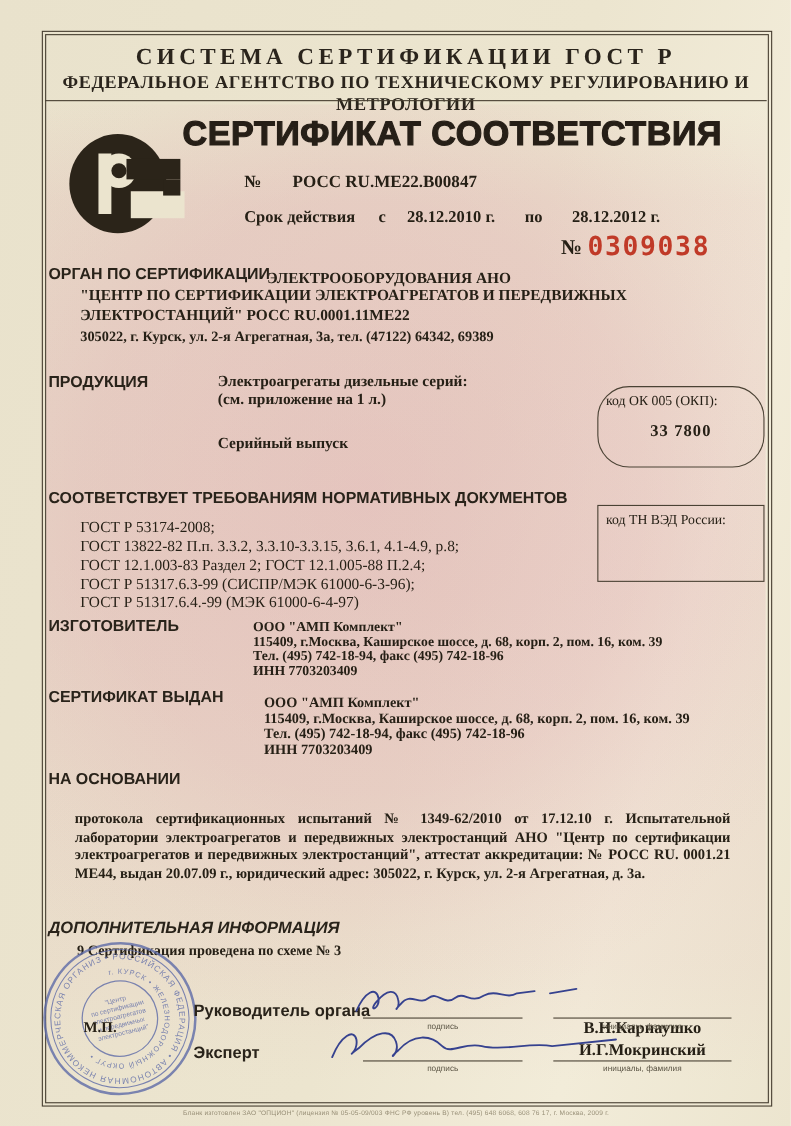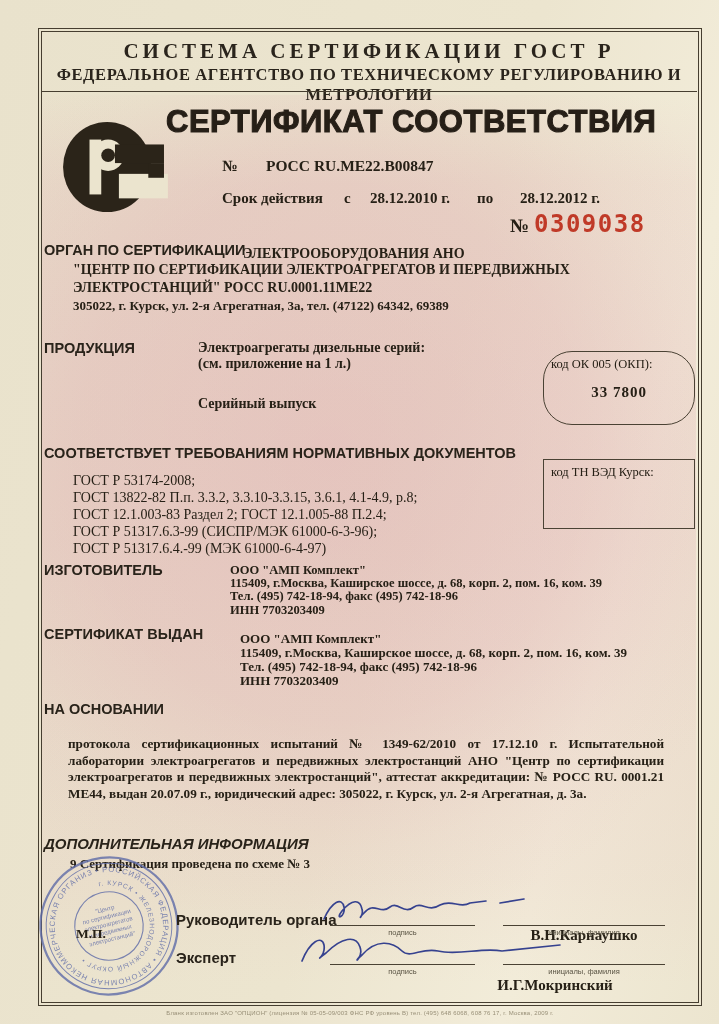--- a/index.html
+++ b/index.html
@@ -101,21 +101,21 @@
 
   <div class="abs lbl" style="left:44px;top:445px;">СООТВЕТСТВУЕТ ТРЕБОВАНИЯМ НОРМАТИВНЫХ ДОКУМЕНТОВ</div>
   <div class="abs gost">
     <div>ГОСТ Р 53174-2008;</div>
     <div>ГОСТ 13822-82   П.п. 3.3.2, 3.3.10-3.3.15, 3.6.1, 4.1-4.9, р.8;</div>
     <div>ГОСТ 12.1.003-83 Раздел 2; ГОСТ 12.1.005-88 П.2.4;</div>
     <div>ГОСТ Р 51317.6.3-99 (СИСПР/МЭК 61000-6-3-96);</div>
     <div>ГОСТ Р 51317.6.4.-99 (МЭК 61000-6-4-97)</div>
   </div>
   <div class="abs code-box" style="top:459px;height:68px;">
-    <div class="cap">код ТН ВЭД Курск:</div>
+    <div class="cap">код ТН ВЭД России:</div>
   </div>
 
   <div class="abs lbl" style="left:44px;top:562px;">ИЗГОТОВИТЕЛЬ</div>
   <div class="abs serifb" style="left:230px;top:564px;font-size:12.5px;line-height:13.2px;">
     <div>ООО "АМП Комплект"</div>
     <div>115409, г.Москва, Каширское шоссе, д. 68, корп. 2, пом. 16, ком. 39</div>
     <div>Тел. (495) 742-18-94, факс (495) 742-18-96</div>
     <div>ИНН 7703203409</div>
   </div>
 
@@ -173,20 +173,20 @@
   <div class="abs cap7" style="left:503px;top:928px;width:162px;">инициалы, фамилия</div>
 
   <div class="abs lbl" style="left:176px;top:949px;font-size:15px;">Эксперт</div>
   <div class="abs" style="left:298px;top:929px;">
     <svg width="270" height="38" viewBox="0 0 270 38">
       <path d="M4 32 C12 12 24 6 26 16 C28 28 14 34 28 24 C44 8 58 6 62 18 C66 30 52 36 64 26 C78 10 94 12 104 22 C112 30 124 18 140 22 C160 27 184 18 204 22 L262 16" fill="none" stroke="#36428f" stroke-width="1.7" stroke-linecap="round"></path>
     </svg>
   </div>
   <div class="abs sig-line" style="left:330px;top:964px;width:145px;"></div>
   <div class="abs cap7" style="left:330px;top:967px;width:145px;">подпись</div>
-  <div class="abs name" style="left:474px;top:947px;width:162px;margin-top:30px;">И.Г.Мокринский</div>
+  <div class="abs name" style="left:503px;top:947px;width:162px;">И.Г.Мокринский</div>
   <div class="abs sig-line" style="left:503px;top:964px;width:162px;"></div>
   <div class="abs cap7" style="left:503px;top:967px;width:162px;">инициалы, фамилия</div>
 
   <div class="abs legal center">Сертификат имеет юридическую силу на всей территории Российской Федерации</div>
   <div class="abs tiny">Бланк изготовлен ЗАО "ОПЦИОН" (лицензия № 05-05-09/003 ФНС РФ уровень В) тел. (495) 648 6068, 608 76 17, г. Москва, 2009 г.</div>
 
 </div>
 
 </body></html>

